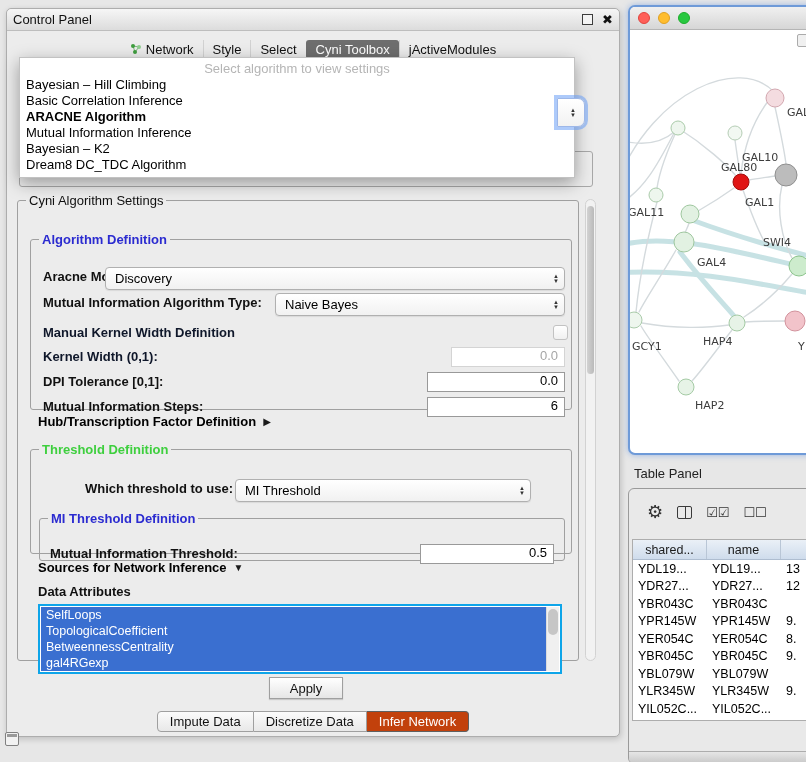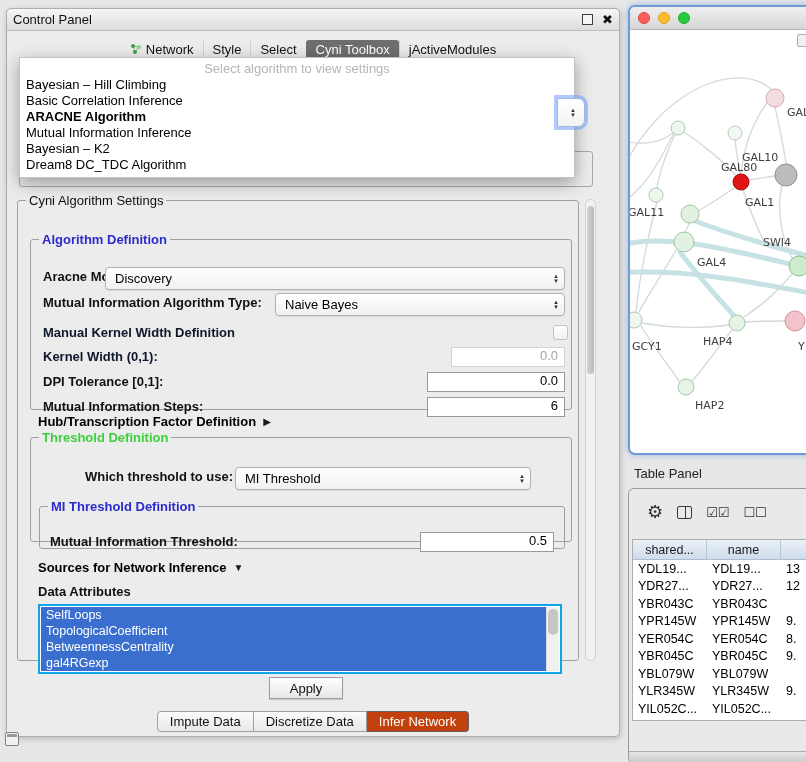--- a/index.html
+++ b/index.html
@@ -228,21 +228,21 @@
         <div class="field" style="left:396px;top:150px;width:138px">
           <span>6</span>
         </div>
       </fieldset>
 
       <div class="hub-row" style="left:20px;top:206px">
         <span class="b">Hub/Transcription Factor Definition</span>
         <span class="tri">▶</span>
       </div>
 
-      <fieldset class="fs in" style="left:12px;top:222px;width:540px;height:110px">
+      <fieldset class="fs in" style="left:12px;top:234px;width:540px;height:110px">
         <legend class="lg-green">Threshold Definition</legend>
 
         <span class="lbl b" style="left:54px;top:22px">Which threshold to use:</span>
         <div class="combo" style="left:204px;top:22px;width:296px">
           <span class="combo-val">MI Threshold</span>
           <span class="spin">
               <i>▲</i>
               <i>▼</i>
             </span>
         </div>

